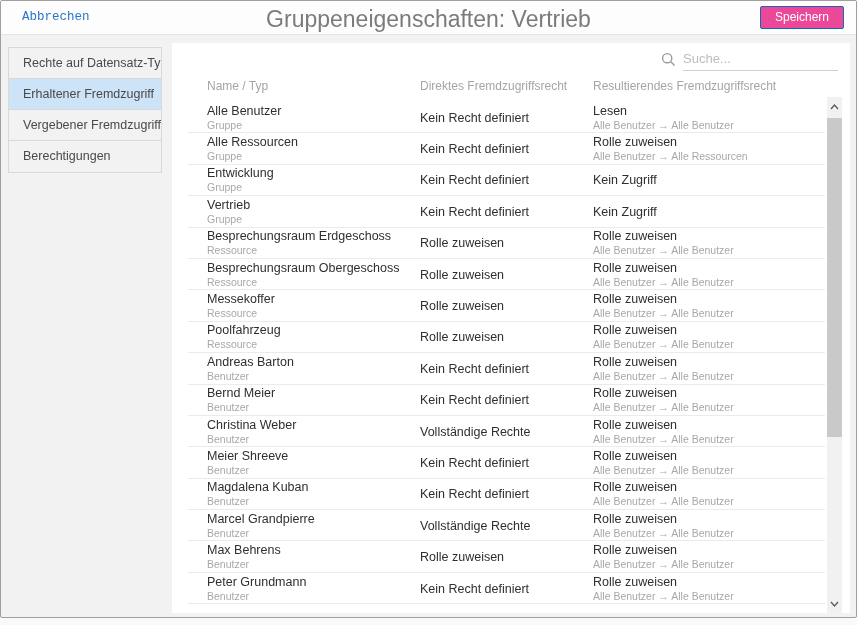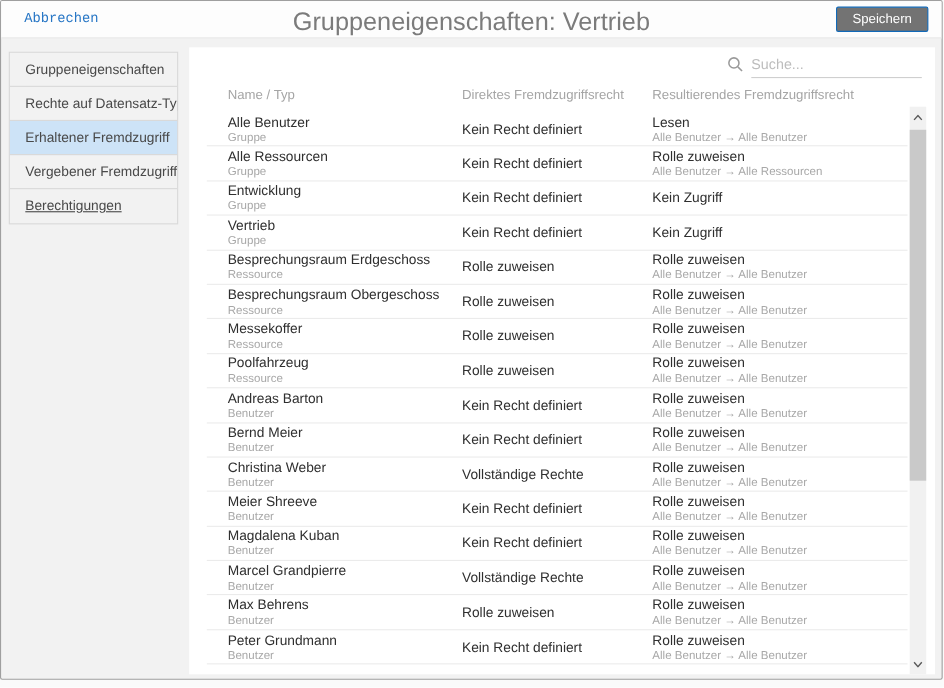--- a/index.html
+++ b/index.html
@@ -24,38 +24,38 @@
   .cancel-link {
     position:absolute; left:21px; top:9px;
     font-size:12.5px; color:#2776c5; cursor:pointer;font-family:Liberation Mono, monospace;
   }
   .page-title {
     position:absolute; left:0; right:0; top:5px; text-align:center;
     font-size:23px; color:#7b7b7b; font-weight:300;
   }
   .save-btn {
     position:absolute; right:12px; top:5px; height:23px;
-    background:#737373; color:#ffffff; border:1px solid #1169b8;
+    background:#ec4899; color:#ffffff; border:1px solid #1169b8;
     border-radius:2px; font-size:12px; padding:0 14px;
     font-family:"Liberation Sans", sans-serif; cursor:pointer;
     line-height:21px;
   }
   
   .sidebar {
     position:absolute; left:7px; top:46px; width:154px;
     border:1px solid #d9d9d9; box-sizing:border-box;
   }
   .side-item {
     height:31px; line-height:31px;
     border-bottom:1px solid #d9d9d9;
     padding-left:14px; box-sizing:border-box;
     font-size:12.5px; color:#494949; cursor:pointer;
     white-space:nowrap; overflow:hidden;
   }
-  .side-item:last-child { border-bottom:none;text-decoration:underline; }
+  .side-item:last-child { border-bottom:none; }
   .side-item.selected { background:#cde3f7; }
   
   .panel {
     position:absolute; left:171px; top:42px; width:678px; height:570px;
     background:#ffffff; overflow:hidden;
   }
   
   .search {
     position:absolute; top:6px; left:489px; width:177px; height:22px;
     display:flex; align-items:center; cursor:text;
@@ -110,23 +110,20 @@
 
 <div class="window">
 
   <div class="topbar">
     <span class="cancel-link">Abbrechen</span>
     <div class="page-title">Gruppeneigenschaften: Vertrieb</div>
     <button class="save-btn">Speichern</button>
   </div>
 
   <div class="sidebar">
-      <div class="side-item">
-    <span>Gruppeneigenschaften</span>
-  </div>
       <div class="side-item">
     <span>Rechte auf Datensatz-Typen</span>
   </div>
       <div class="side-item selected">
     <span>Erhaltener Fremdzugriff</span>
   </div>
       <div class="side-item">
     <span>Vergebener Fremdzugriff</span>
   </div>
       <div class="side-item">

